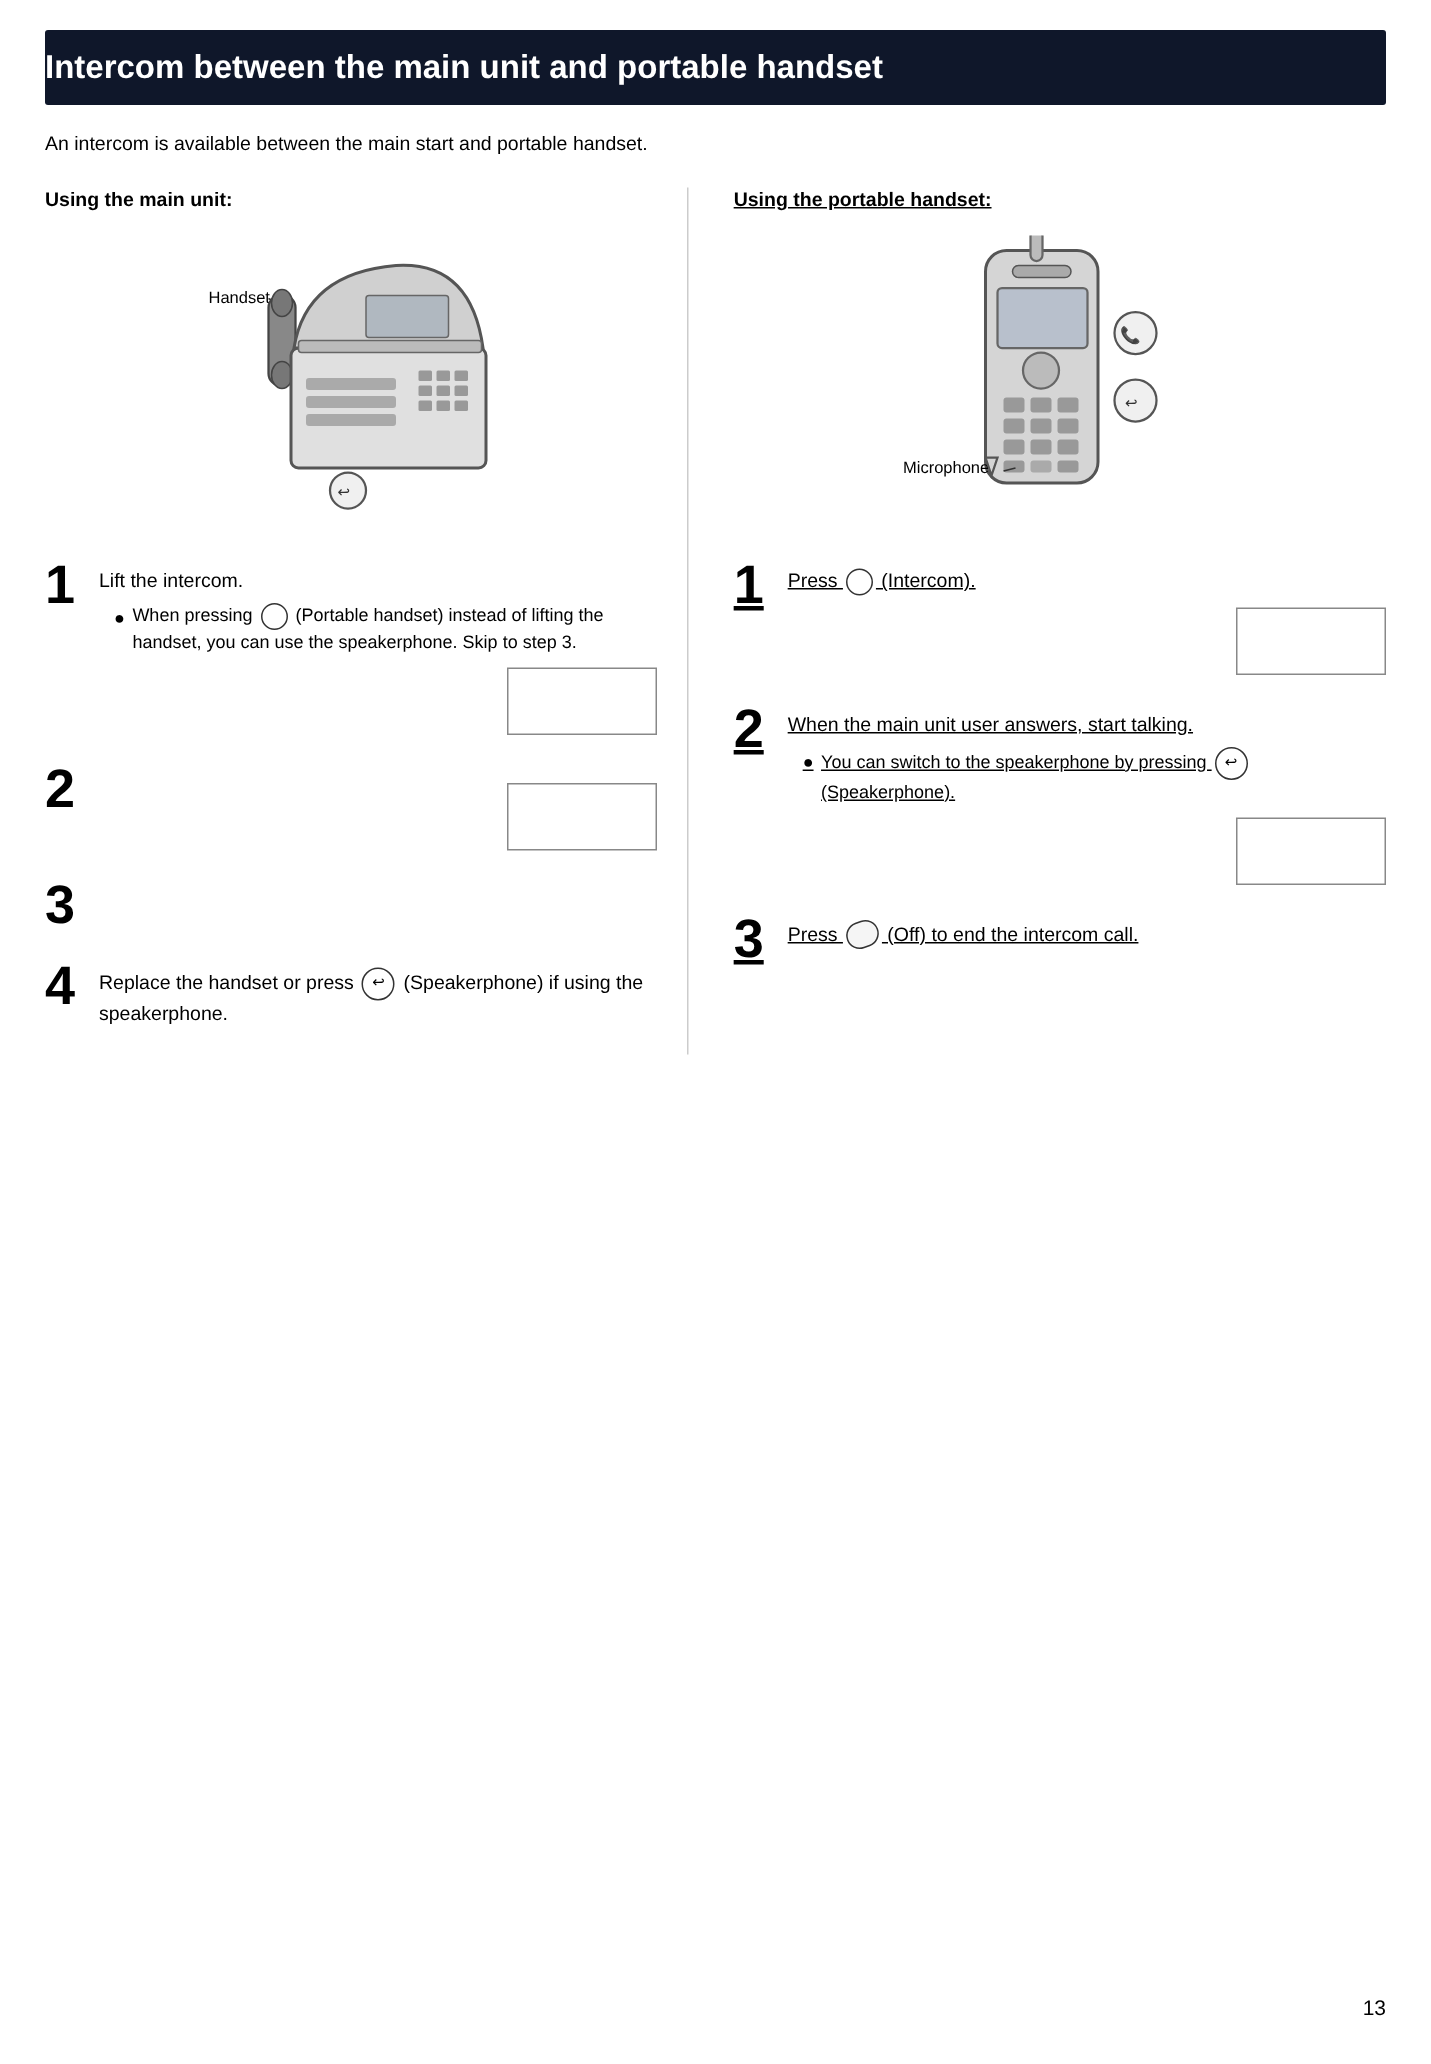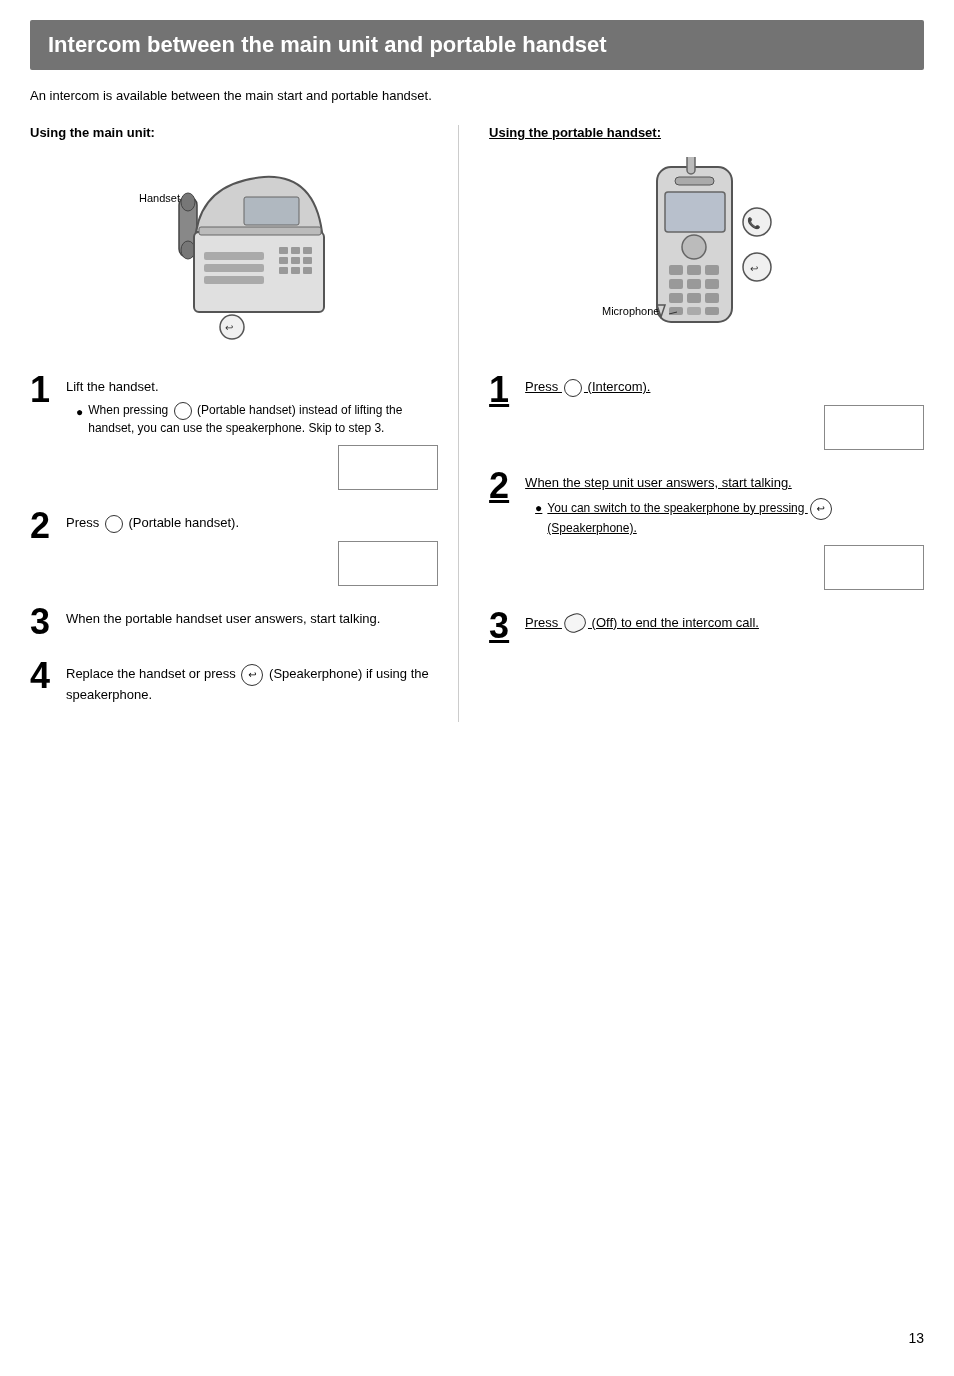--- a/index.html
+++ b/index.html
@@ -7,23 +7,23 @@
       background: #fff;
       font-family: Arial, Helvetica, sans-serif;
       font-size: 14px;
       color: #000;
       width: 954px;
       min-height: 1376px;
       padding: 20px 30px;
     }
 
     .page-header {
-      background: #737373;
+      background: #0f172a;
       color: #fff;
-      padding: 12px 18px;
+      padding: 12px 0;
       font-size: 22px;
       font-weight: bold;
       margin-bottom: 18px;
       border-radius: 2px;
     }
 
     .intro-text {
       font-size: 13px;
       margin-bottom: 22px;
     }
@@ -218,51 +218,43 @@
 
         <circle cx="108" cy="175" r="12" fill="#f0f0f0" stroke="#555" stroke-width="1.5"></circle>
         <text x="101" y="179" font-size="10" font-family="Arial" fill="#333">↩</text>
       </svg>
     </div>
 
     <div class="step">
       <div class="step-number">1</div>
       <div class="step-content">
         <div class="step-text">
-          <span>Lift the handset.</span>
+          <span>Lift the intercom.</span>
         </div>
         <div class="bullet-list">
           <div class="bullet-item">
             <span class="bullet-dot">●</span>
             <span>
               When pressing <span class="inline-circle"></span> (Portable handset) instead of lifting the handset, you can use the speakerphone. Skip to step 3.
             </span>
           </div>
         </div>
         <div class="image-box"></div>
       </div>
     </div>
 
     <div class="step">
       <div class="step-number">2</div>
       <div class="step-content">
-        <div class="step-text">
-          Press <span class="inline-circle"></span> (Portable handset).
-        </div>
         <div class="image-box"></div>
       </div>
     </div>
 
     <div class="step">
       <div class="step-number">3</div>
-      <div class="step-content">
-        <div class="step-text">
-          When the portable handset user answers, start talking.
-        </div>
-      </div>
     </div>
 
     <div class="step">
       <div class="step-number">4</div>
       <div class="step-content">
         <div class="step-text">
           Replace the handset or press
           <span class="inline-speaker"></span>
           (Speakerphone) if using the speakerphone.
         </div>
@@ -320,21 +312,21 @@
           Press <span class="inline-circle"></span> (Intercom).
         </div>
         <div class="image-box"></div>
       </div>
     </div>
 
     <div class="step">
       <div class="step-number">2</div>
       <div class="step-content">
         <div class="step-text">
-          When the step unit user answers, start talking.
+          When the main unit user answers, start talking.
         </div>
         <div class="bullet-list">
           <div class="bullet-item">
             <span class="bullet-dot">●</span>
             <span>
               You can switch to the speakerphone by pressing
               <span class="inline-speaker"></span>
               (Speakerphone).
             </span>
           </div>

